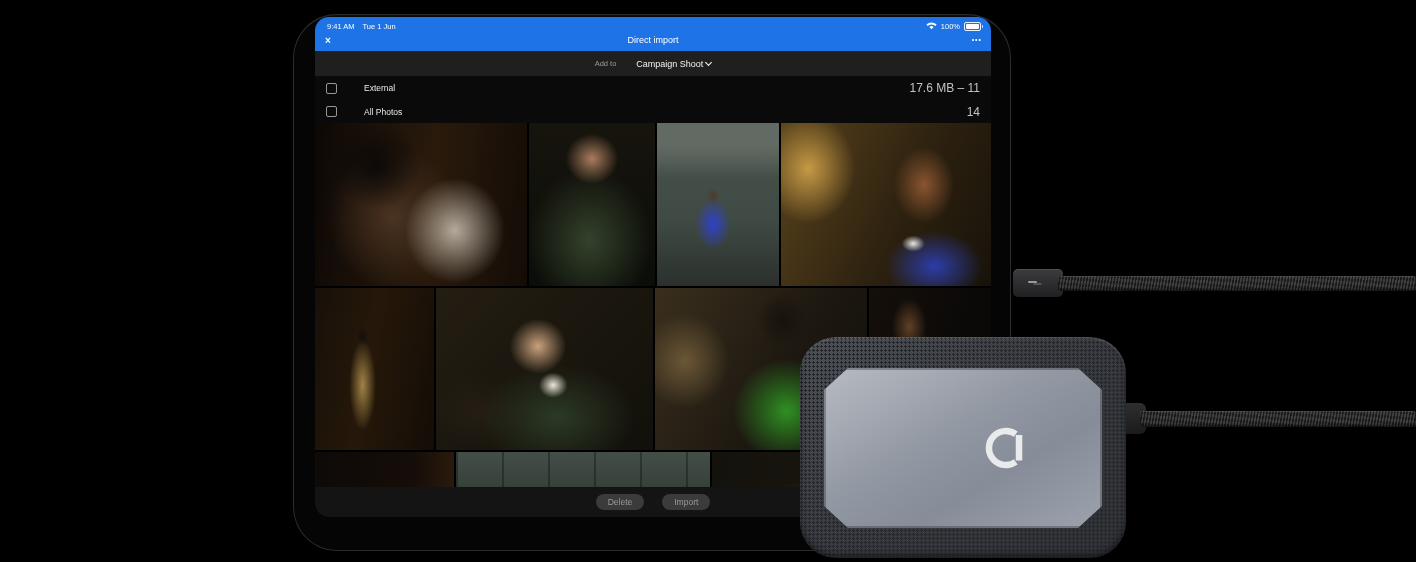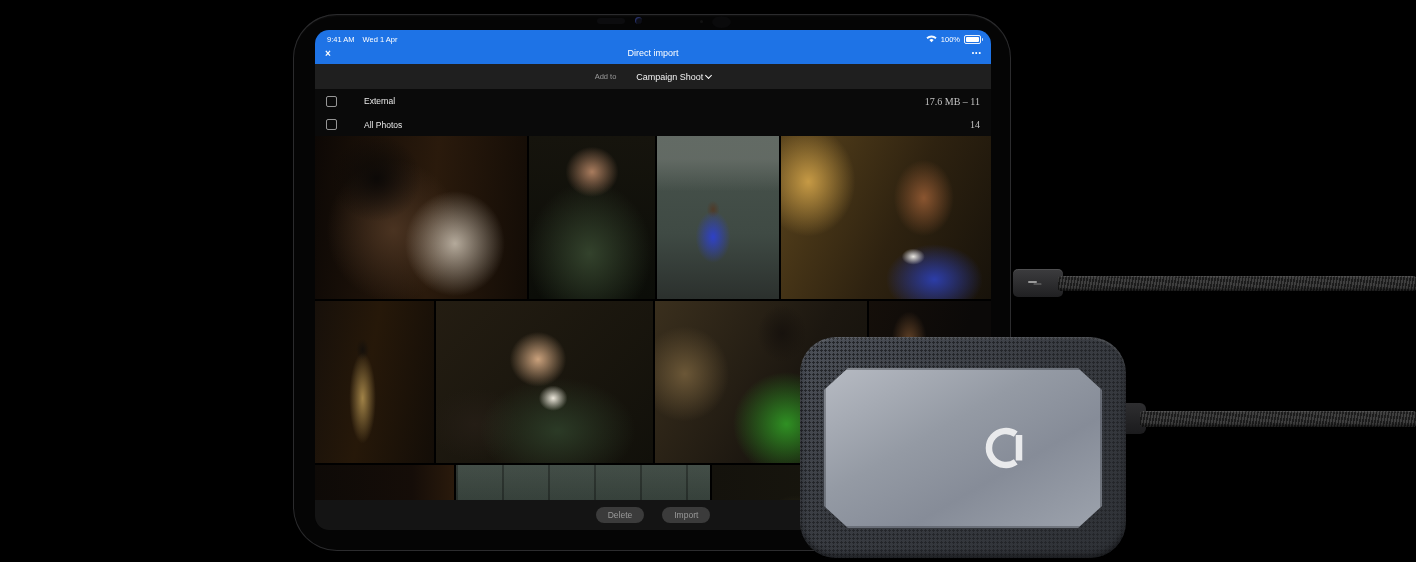--- a/index.html
+++ b/index.html
@@ -11,21 +11,21 @@
   
   #ipad{left:293px;top:14px;width:718px;height:537px;border-radius:44px;
         background:#050505;box-shadow:inset 0 0 0 1px #2b2b2d, inset 0 2px 2px rgba(255,255,255,.05);
         overflow:hidden;}
   .cam{background:#0b0b0d;border-radius:50%;}
   #cam-pill{left:304px;top:4px;width:28px;height:6px;border-radius:3px;background:#0c0c0e;}
   #cam-lens{left:342px;top:3px;width:7px;height:7px;background:#0d0e16;box-shadow:inset 1px 1px 1px rgba(70,90,200,.5);}
   #cam-dot{left:407px;top:6px;width:3px;height:3px;background:#111;}
   #cam-big{left:419px;top:2px;width:19px;height:12px;background:#0a0a0b;border-radius:50%;}
 
-  #screen{left:22px;top:16px;width:676px;height:500px;border-radius:14px;background:#000;
+  #screen{left:22px;top:3px;width:676px;height:500px;border-radius:14px;background:#000;
           overflow:hidden;display:flex;flex-direction:column;}
 
   
   #status-nav{background:#1E73E6;flex:0 0 32px;}
   #status-row{height:14px;display:flex;align-items:center;padding:2px 10px 0 12px;color:#fff;font-size:7.5px;}
   #status-left{display:flex;gap:8px;}
   #status-right{margin-left:auto;display:flex;align-items:center;gap:4px;}
   #nav-row{height:18px;position:relative;color:#fff;}
   #close-btn{position:absolute;left:10px;top:0;font-size:10px;line-height:16px;font-weight:bold;cursor:default;}
   #nav-title{position:absolute;left:0;right:0;text-align:center;font-size:9px;line-height:15px;}
@@ -40,21 +40,21 @@
   #addto .val{font-size:9px;color:#f2f2f2;margin-left:20px;}
   .caret{width:4px;height:4px;border-right:1.2px solid #fff;border-bottom:1.2px solid #fff;
          transform:rotate(45deg);margin:-2px 0 0 3px;}
 
   
   #sources{background:#0a0a0a;}
   .srow{display:flex;align-items:center;padding:0 11px;height:24px;}
   .srow+.srow{height:23px;}
   .cbx{width:9px;height:9px;border:1px solid #969696;border-radius:2px;flex:0 0 auto;}
   .srow .name{margin-left:27px;font-size:8.5px;color:#e8e8e8;}
-  .srow .meta{margin-left:auto;font-size:10px;color:#c2c2c2;font-family:Liberation Serif, serif;}
+  .srow .meta{margin-left:auto;font-size:12px;color:#c2c2c2;}
 
   
   #grid{flex:0 0 364px;overflow:hidden;display:flex;flex-direction:column;gap:2px;background:#000;}
   .grow{display:flex;gap:2px;flex:0 0 163px;}
   .ph{height:100%;background-color:#0d0b08;}
   
   .p0{background:radial-gradient(38% 52% at 66% 66%,rgba(205,195,180,.85),rgba(205,195,180,0) 62%),
       radial-gradient(30% 38% at 29% 26%,#0c0907 0%,rgba(12,9,7,0) 70%),
       radial-gradient(42% 58% at 37% 58%,#4a3321,rgba(74,51,33,0) 75%),
       linear-gradient(95deg,#0d0805,#2a1a0c 55%,#130c06);}
@@ -132,21 +132,21 @@
   <div id="cam-lens" class="abs cam"></div>
   <div id="cam-dot" class="abs cam"></div>
   <div id="cam-big" class="abs cam"></div>
 
   <div id="screen" class="abs">
 
     <div id="status-nav">
       <div id="status-row">
         <div id="status-left">
           <span>9:41 AM</span>
-          <span>Wed 1 Apr</span>
+          <span>Tue 1 Jun</span>
         </div>
         <div id="status-right">
           <svg width="11" height="8" viewBox="0 0 11 8">
             <path d="M5.5 7.3L7.6 4.9a3.4 3.4 0 0 0-4.2 0z" fill="#fff"></path>
             <path d="M0.4 2.5a7.6 7.6 0 0 1 10.2 0l-1.2 1.4a5.8 5.8 0 0 0-7.8 0z" fill="#fff" opacity=".95"></path>
           </svg>
           <span>100%</span>
           <span class="batt">
               <i></i>
             </span>

